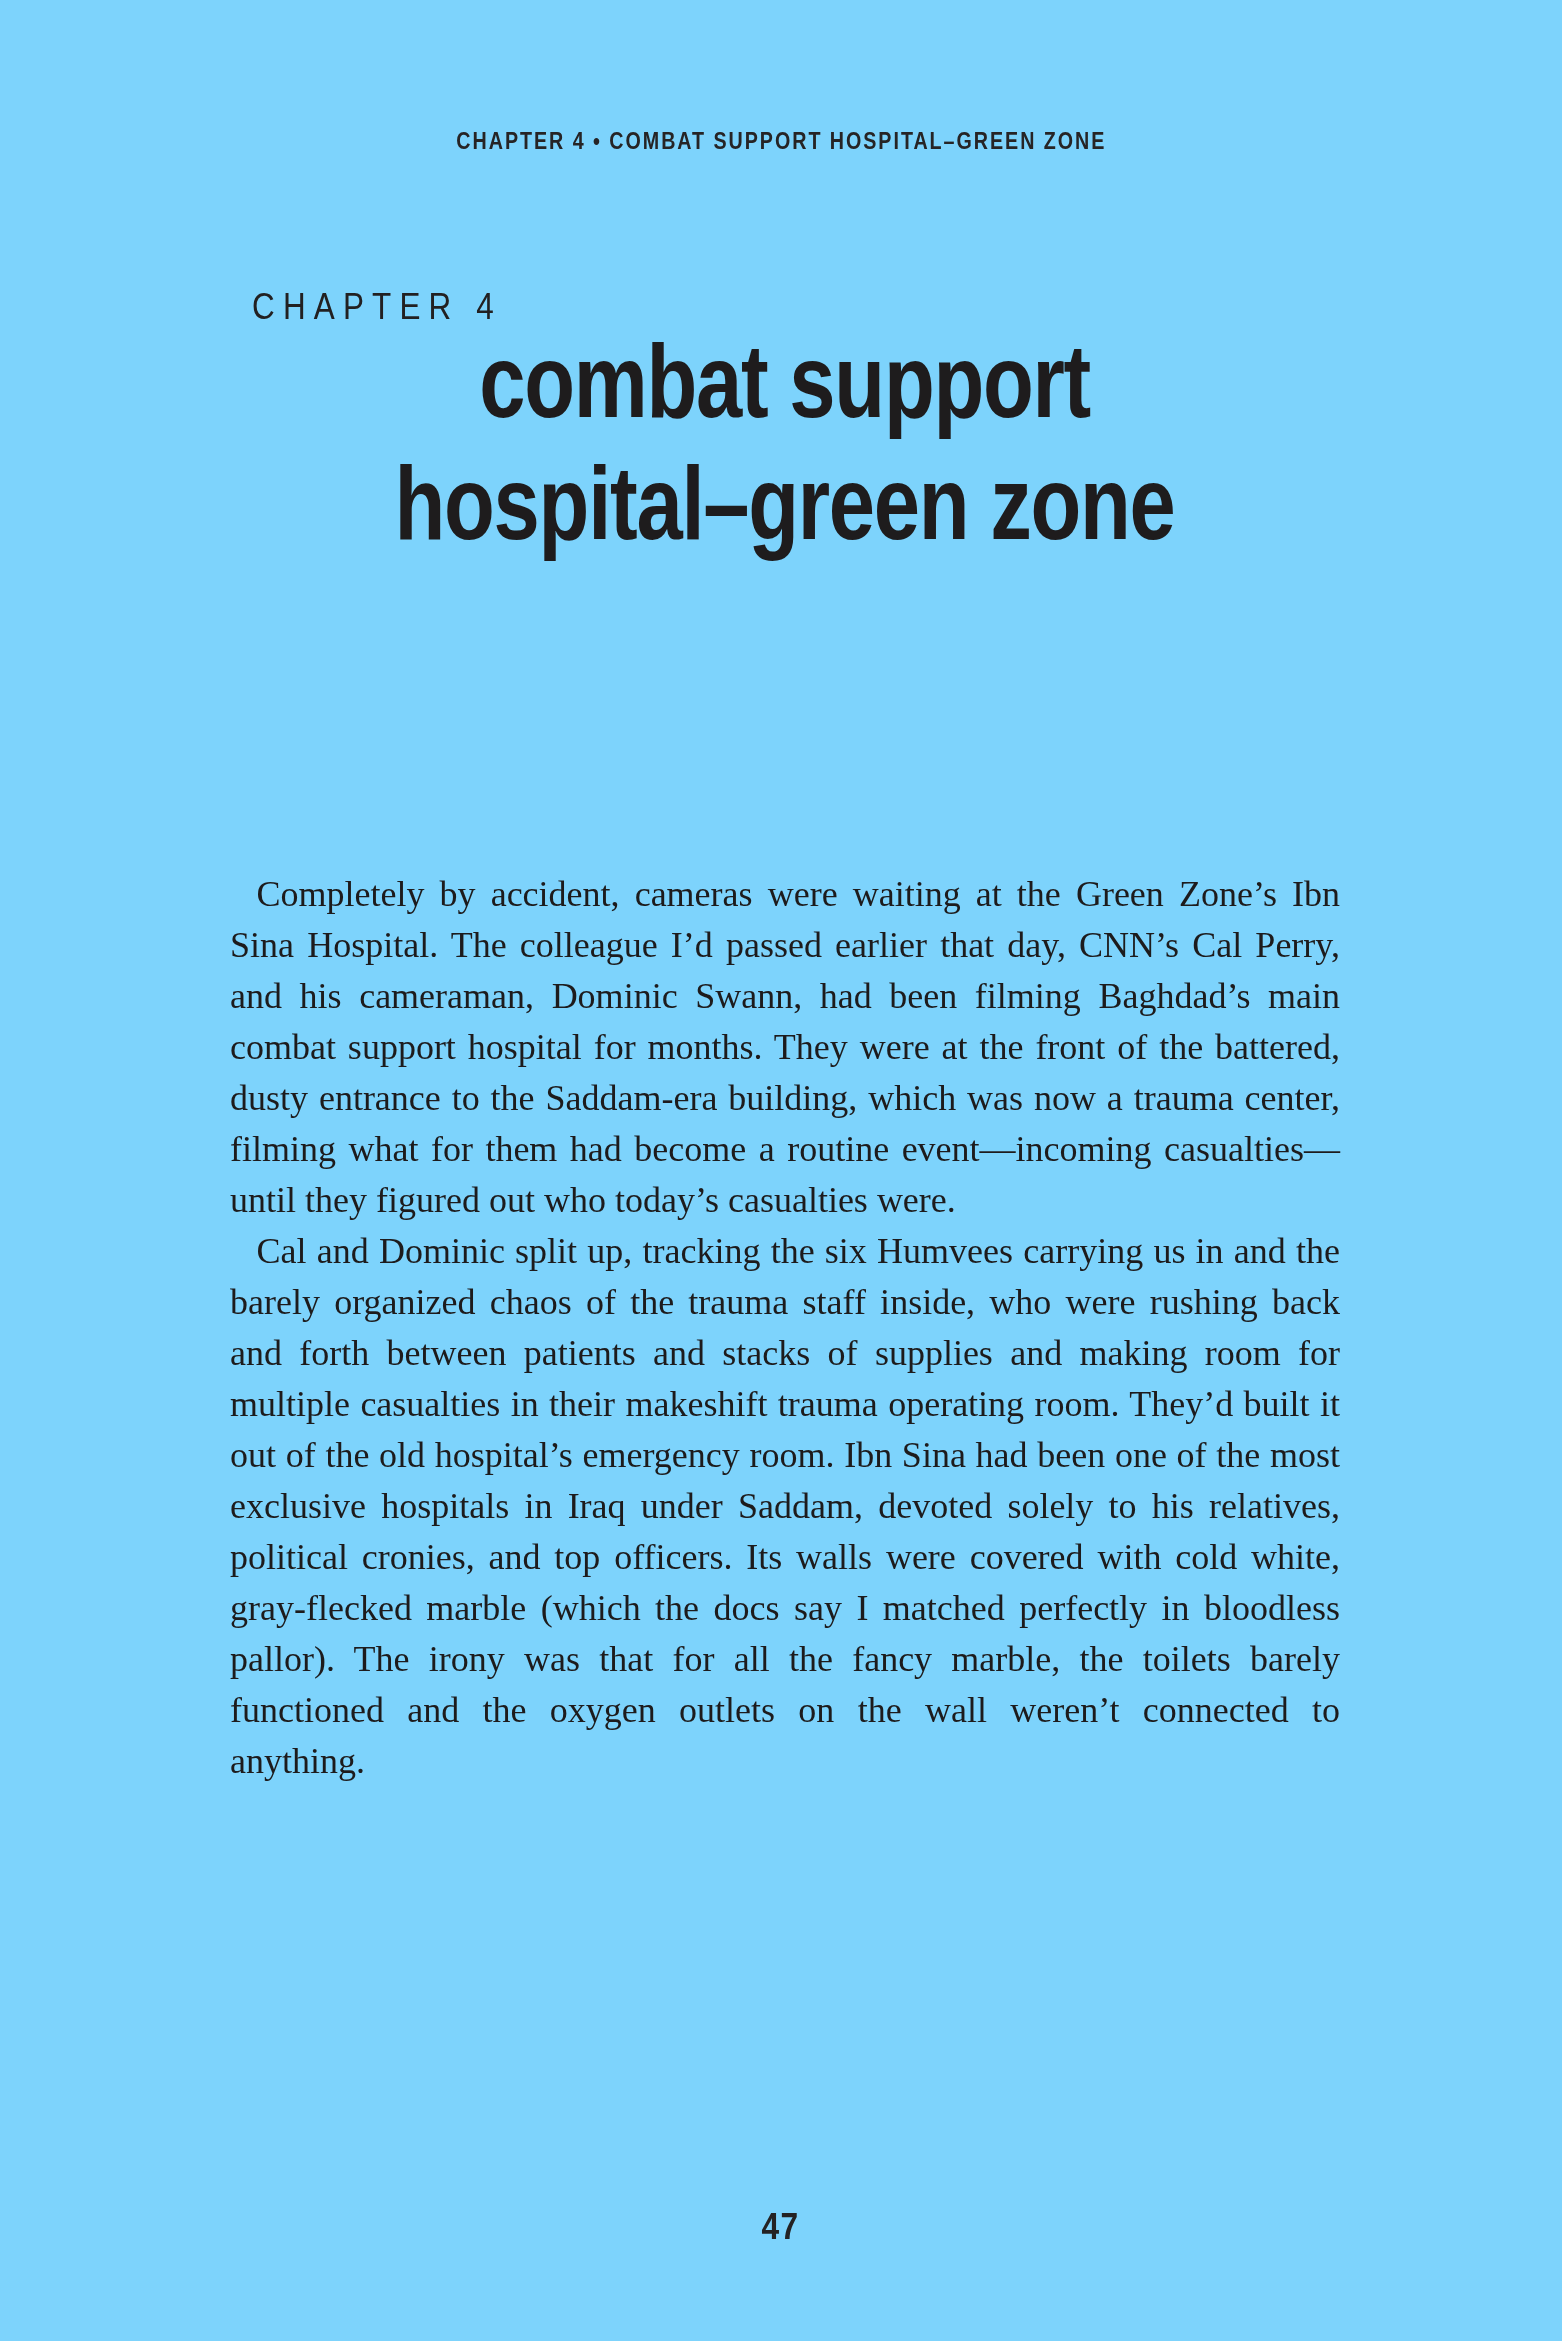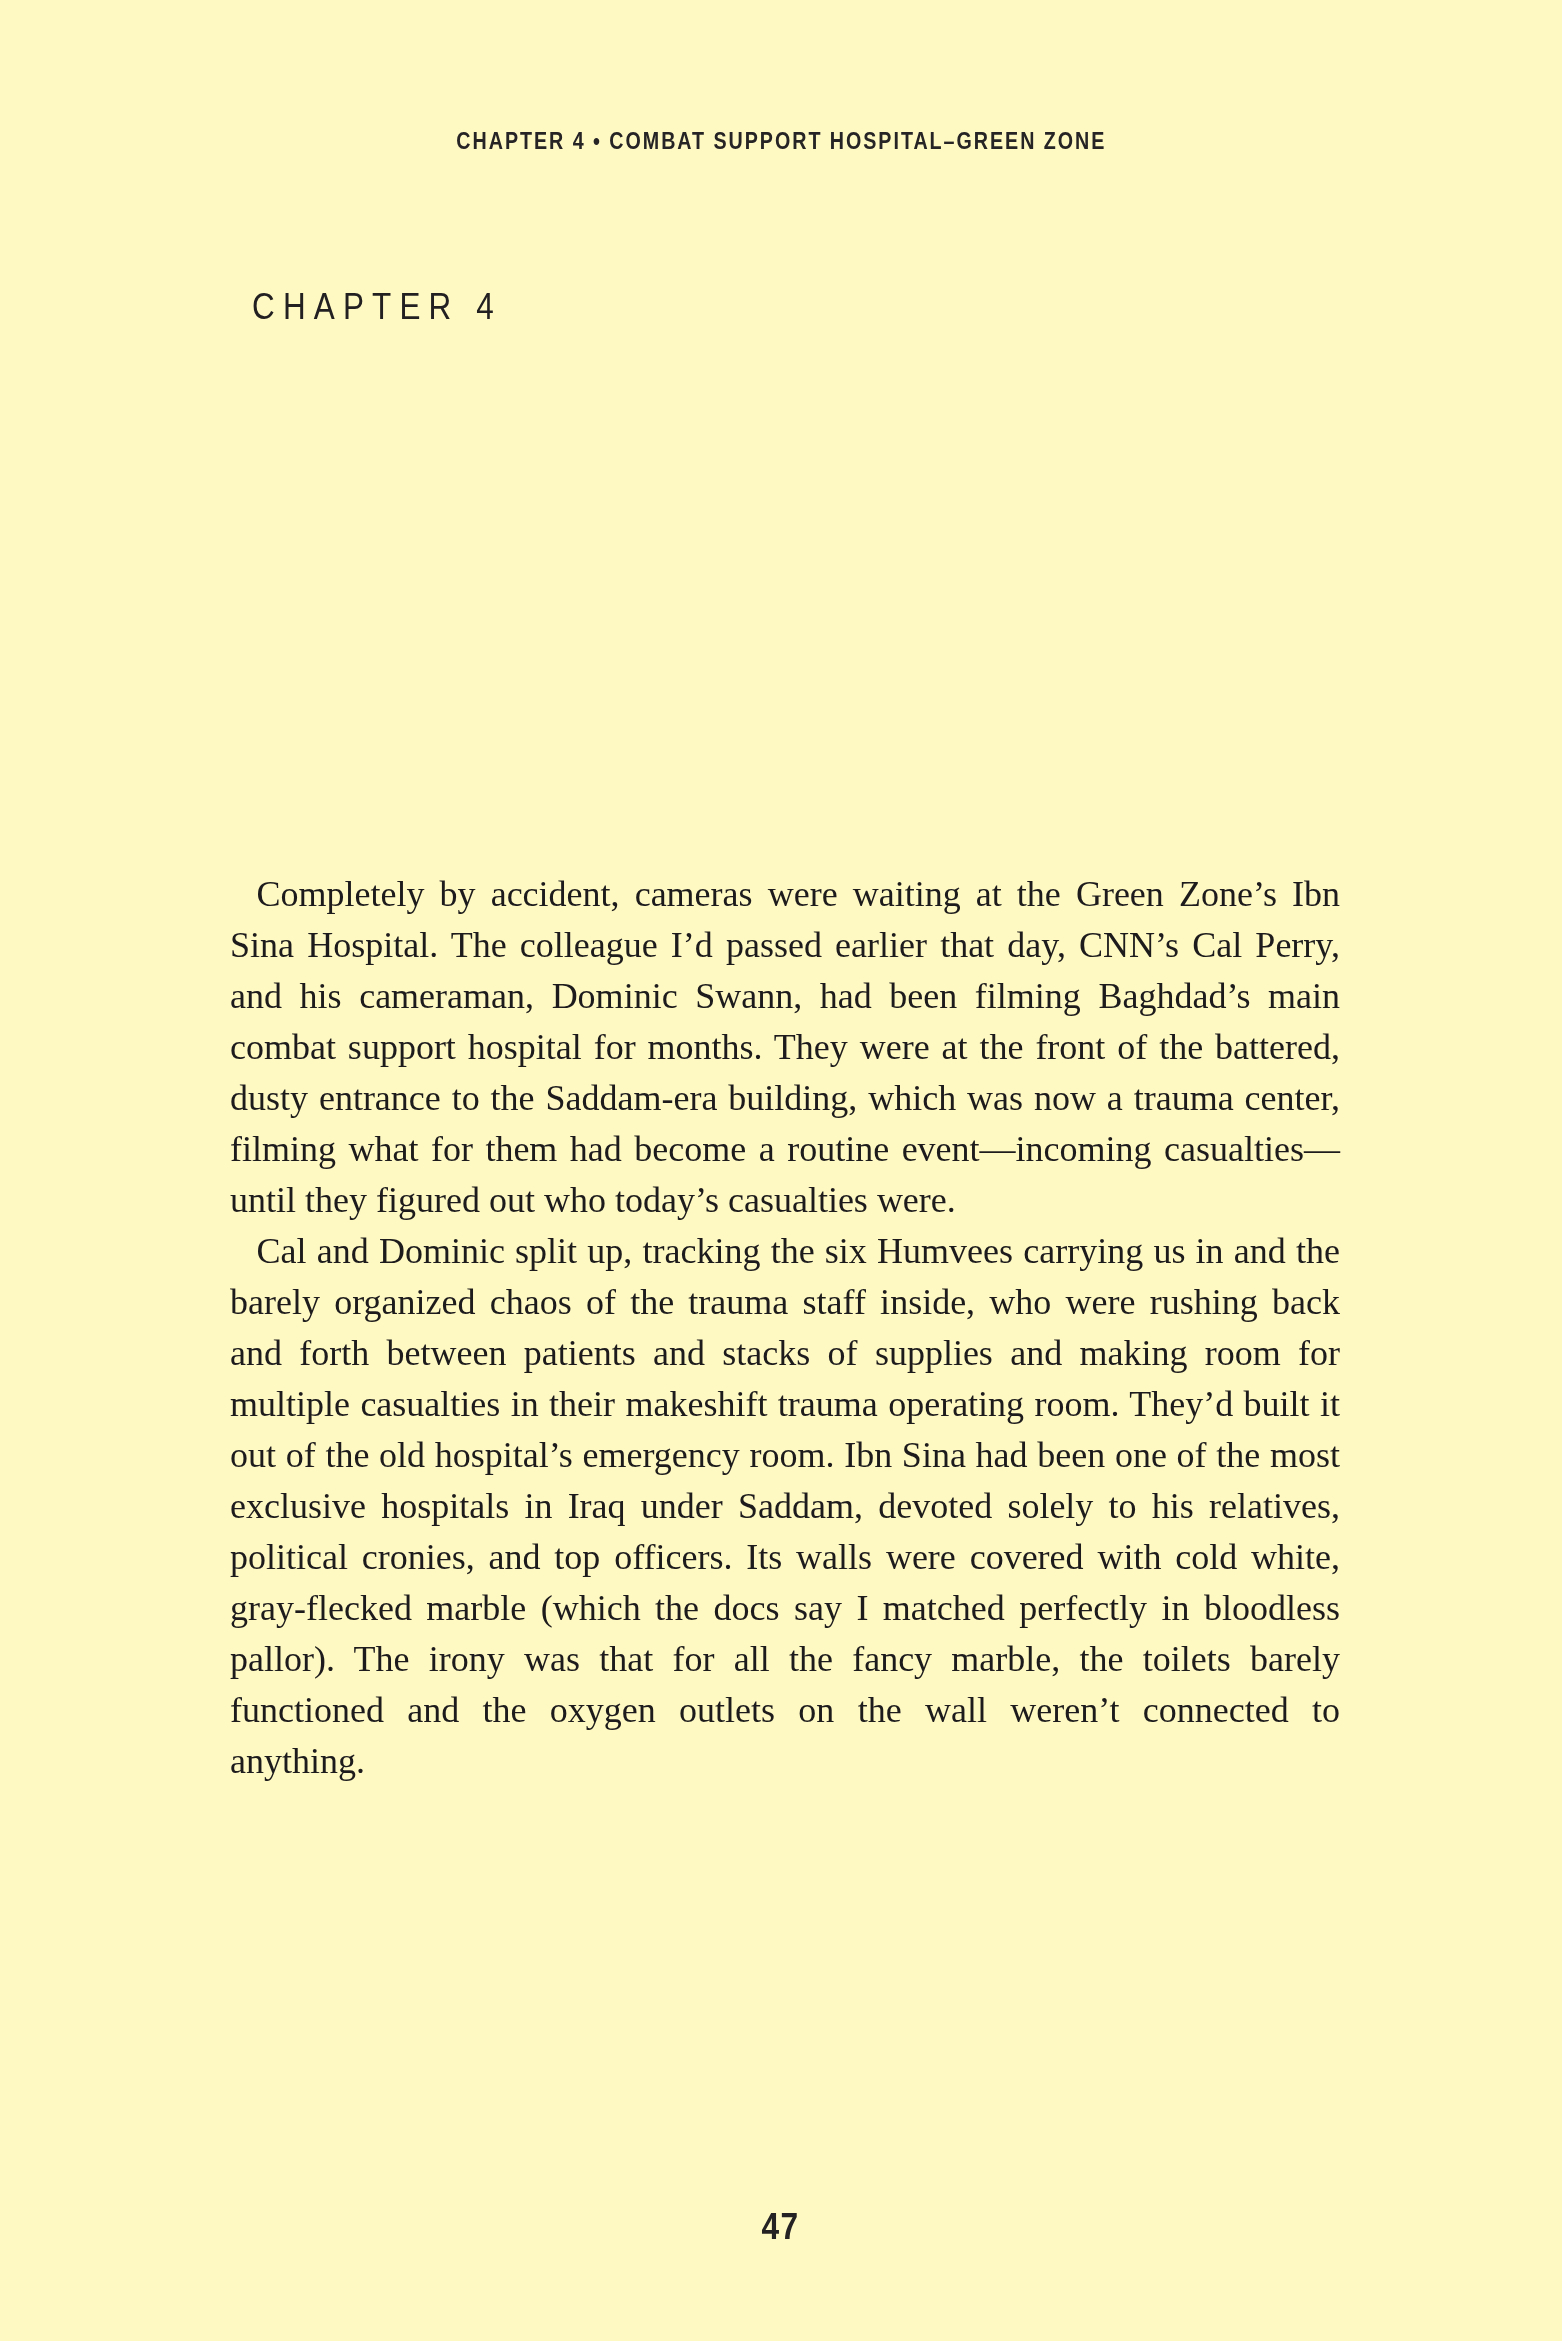--- a/index.html
+++ b/index.html
@@ -4,21 +4,21 @@
 <style>
   html, body {
     margin: 0;
     padding: 0;
     background: #ffffff;
   }
   .page {
     position: relative;
     width: 1562px;
     height: 2342px;
-    background: #fef9c3;
+    background: #7dd3fc;
     overflow: hidden;
     color: #1d1b1c;
   }
   
   .running-head {
     position: absolute;
     top: 127px;
     left: 0;
     width: 100%;
     text-align: center;
@@ -118,20 +118,24 @@
 <div class="page">
 
   <header class="running-head">
     <span class="condense-82">CHAPTER 4 • COMBAT SUPPORT HOSPITAL–GREEN ZONE</span>
   </header>
 
   <div class="chapter-label">
     <span class="condense-85">CHAPTER 4</span>
   </div>
 
+  <h1 class="chapter-title">
+    <span class="title-line">combat support</span><br>
+    <span class="title-line">hospital–green zone</span>
+  </h1>
 
   <main class="body-text">
     <p>Completely by accident, cameras were waiting at the Green Zone’s Ibn Sina Hospital. The colleague I’d passed earlier that day, CNN’s Cal Perry, and his cameraman, Dominic Swann, had been filming Baghdad’s main combat support hospital for months. They were at the front of the battered, dusty entrance to the Saddam-era building, which was now a trauma center, filming what for them had become a routine event—incoming casualties—until they figured out who today’s casualties were.</p>
     <p>Cal and Dominic split up, tracking the six Humvees carrying us in and the barely organized chaos of the trauma staff inside, who were rushing back and forth between patients and stacks of supplies and making room for multiple casualties in their makeshift trauma operating room. They’d built it out of the old hospital’s emergency room. Ibn Sina had been one of the most exclusive hospitals in Iraq under Saddam, devoted solely to his relatives, political cronies, and top officers. Its walls were covered with cold white, gray-flecked marble (which the docs say I matched perfectly in bloodless pallor). The irony was that for all the fancy marble, the toilets barely functioned and the oxygen outlets on the wall weren’t connected to anything.</p>
   </main>
 
   <footer class="folio">
     <span class="condense-88">47</span>
   </footer>
 

